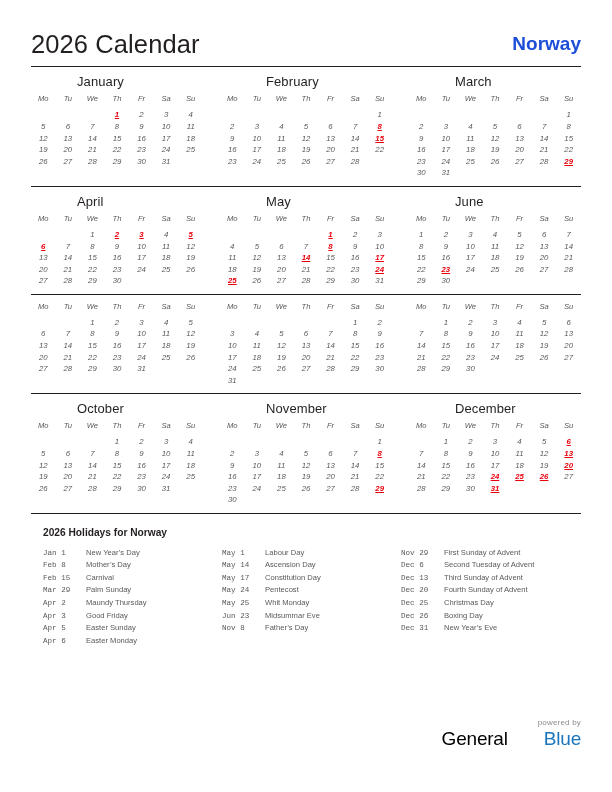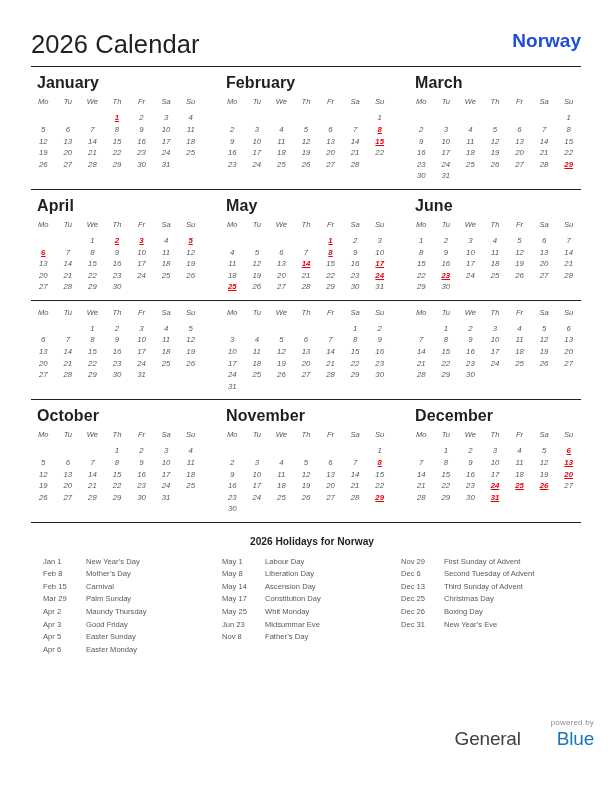--- a/index.html
+++ b/index.html
@@ -21,20 +21,21 @@
     left: 0; top: 0;
     width: 612px;
     height: 792px;
     box-sizing: border-box;
     padding: 0 31px;
   }
 
   
   .header {
     display: flex;
+    align-items: flex-end;
     justify-content: space-between;
     padding-top: 30px;
     padding-bottom: 8px;
   }
   .cal-title {
     font-size: 25.5px;
     font-weight: 400;
     letter-spacing: 0.1px;
     line-height: 1.1;
     color: #231f20;
@@ -58,25 +59,26 @@
     justify-content: flex-start;
     padding: 6px 0 7px 0;
   }
   .month {
     width: 189px;
     flex: 0 0 189px;
     box-sizing: border-box;
   }
   .month + .month { margin-left: 0; }
   .month-name {
-    font-size: 16px;
-    font-weight: 700;
+    font-size: 13px;
+    font-weight: 400;
     color: #231f20;
     padding: 1px 0 4px 6px;
     letter-spacing: 0.1px;
+    margin-left: 40px;
   }
   table.grid {
     border-collapse: collapse;
     width: 172px;
     table-layout: fixed;
     font-style: italic;
   }
   table.grid th {
     font-size: 7.6px;
     font-weight: 400;
@@ -105,62 +107,62 @@
 
   
   .holidays {
     padding: 13px 0 0 0;
   }
   .holidays-title {
     font-size: 10.2px;
     font-weight: 700;
     color: #231f20;
     padding: 0 0 9px 12px;
-    text-align: center;
   }
   .holiday-cols {
     display: flex;
     padding-left: 12px;
   }
   .hcol {
     flex: 0 0 179px;
     width: 179px;
   }
   .hrow {
     display: flex;
     font-size: 7.6px;
     color: #58595b;
     line-height: 12.6px;
     height: 12.6px;
   }
   .hdate {
     flex: 0 0 43px;
     width: 43px;
+    font-family: Liberation Mono, monospace;
   }
   .hname { flex: 1 1 auto; }
 
   
   .footer {
     position: absolute;
-    right: 18px;
+    right: 31px;
     bottom: 42px;
     text-align: right;
   }
   .powered {
     font-size: 8px;
     color: #8a8c8e;
     letter-spacing: 0.2px;
     padding-bottom: 1px;
   }
   .brand {
     font-size: 19px;
     letter-spacing: -0.2px;
     white-space: nowrap;
   }
-  .brand .g { color: #404040; }
+  .brand .g { color: #000000; }
   .brand .b { color: #1b75bc; padding-left: 36px; }
 </style>
 </head>
 <body>
 
 <div class="page">
 
   <div class="header">
     <div class="cal-title">2026 Calendar</div>
     <div class="cal-country">Norway</div>
@@ -996,32 +998,32 @@
             <div class="hdate">Apr 6</div>
             <div class="hname">Easter Monday</div>
           </div>
         </div>
         <div class="hcol">
           <div class="hrow">
             <div class="hdate">May 1</div>
             <div class="hname">Labour Day</div>
           </div>
           <div class="hrow">
-            <div class="hdate">May 8</div>
-            <div class="hname">Liberation Day</div>
-          </div>
-          <div class="hrow">
             <div class="hdate">May 14</div>
             <div class="hname">Ascension Day</div>
           </div>
           <div class="hrow">
             <div class="hdate">May 17</div>
             <div class="hname">Constitution Day</div>
           </div>
           <div class="hrow">
+            <div class="hdate">May 24</div>
+            <div class="hname">Pentecost</div>
+          </div>
+          <div class="hrow">
             <div class="hdate">May 25</div>
             <div class="hname">Whit Monday</div>
           </div>
           <div class="hrow">
             <div class="hdate">Jun 23</div>
             <div class="hname">Midsummar Eve</div>
           </div>
           <div class="hrow">
             <div class="hdate">Nov 8</div>
             <div class="hname">Father’s Day</div>
@@ -1032,20 +1034,24 @@
             <div class="hdate">Nov 29</div>
             <div class="hname">First Sunday of Advent</div>
           </div>
           <div class="hrow">
             <div class="hdate">Dec 6</div>
             <div class="hname">Second Tuesday of Advent</div>
           </div>
           <div class="hrow">
             <div class="hdate">Dec 13</div>
             <div class="hname">Third Sunday of Advent</div>
+          </div>
+          <div class="hrow">
+            <div class="hdate">Dec 20</div>
+            <div class="hname">Fourth Sunday of Advent</div>
           </div>
           <div class="hrow">
             <div class="hdate">Dec 25</div>
             <div class="hname">Christmas Day</div>
           </div>
           <div class="hrow">
             <div class="hdate">Dec 26</div>
             <div class="hname">Boxing Day</div>
           </div>
           <div class="hrow">

